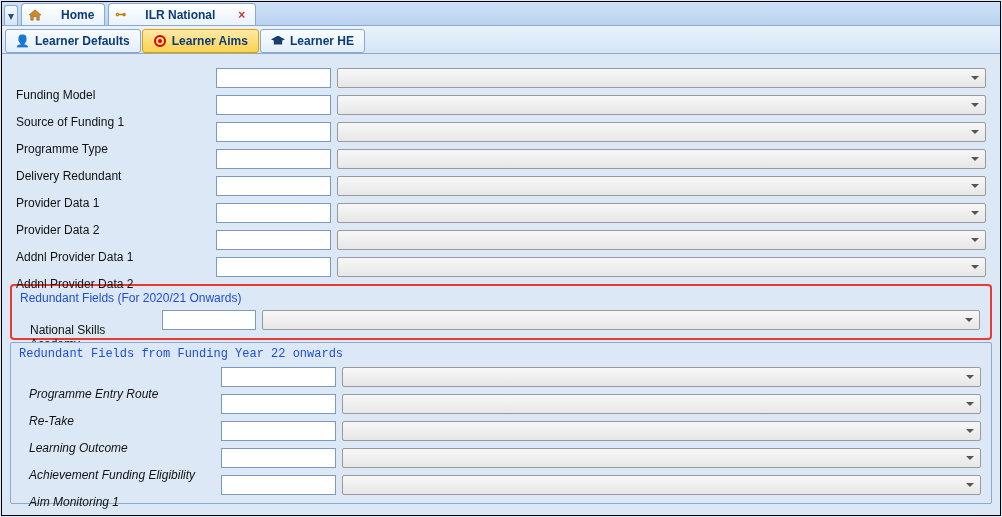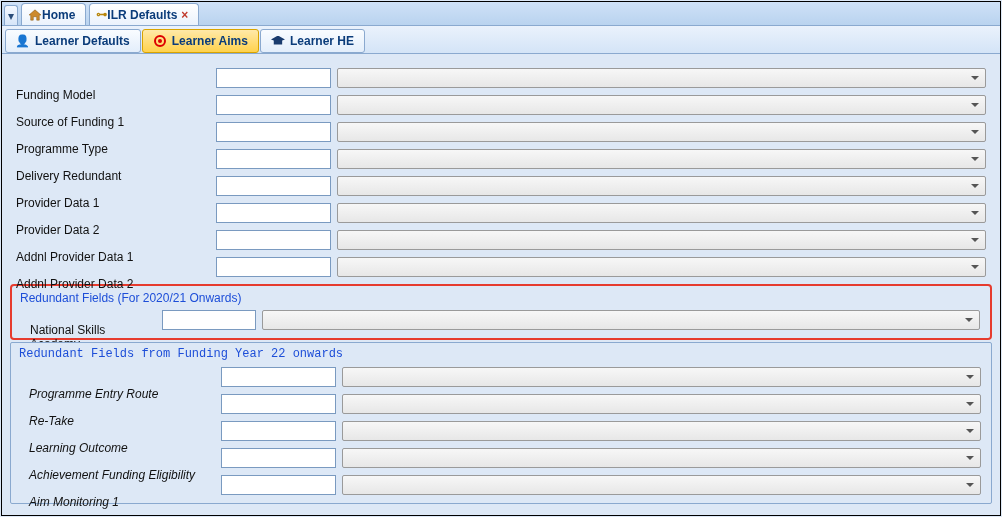--- a/index.html
+++ b/index.html
@@ -42,21 +42,21 @@
   .win-tab {
     height: 22px;
     background: linear-gradient(#ffffff,#eaf2fc);
     border: 1px solid #8aa9cf;
     border-bottom: none;
     border-radius: 4px 4px 0 0;
     display: flex;
     align-items: center;
     padding: 0 10px 0 6px;
     margin-right: 3px;
-    gap: 0;
+    gap: 19px;
     font-weight: bold;
     color: #0b3c7a;
     cursor: default;
   }
   .win-tab .close {
     color:#c0392b; font-weight:bold; margin-left:4px;
   }
   .home-icon { width:14px;height:12px; }
   .key-icon { color:#b8860b; font-size:11px; }
   
@@ -182,21 +182,21 @@
     <div class="win-tab">
       <span class="home-icon">
         <svg viewBox="0 0 16 14" width="14" height="12">
             <polygon points="8,1 15,7 13,7 13,13 10,13 10,9 6,9 6,13 3,13 3,7 1,7" fill="#cc8a2e" stroke="#8a5a14" stroke-width="0.6"></polygon>
           </svg>
       </span>
       <span>Home</span>
     </div>
     <div class="win-tab">
       <span class="key-icon">⊶</span>
-      <span>ILR Defaults</span>
+      <span>ILR National</span>
       <span class="close">×</span>
     </div>
   </div>
 
   <div class="sub-tabs">
     <div class="sub-tab">
       <span class="sub-tab-icon person-icon">👤</span>
       <span>Learner Defaults</span>
     </div>
     <div class="sub-tab active">

